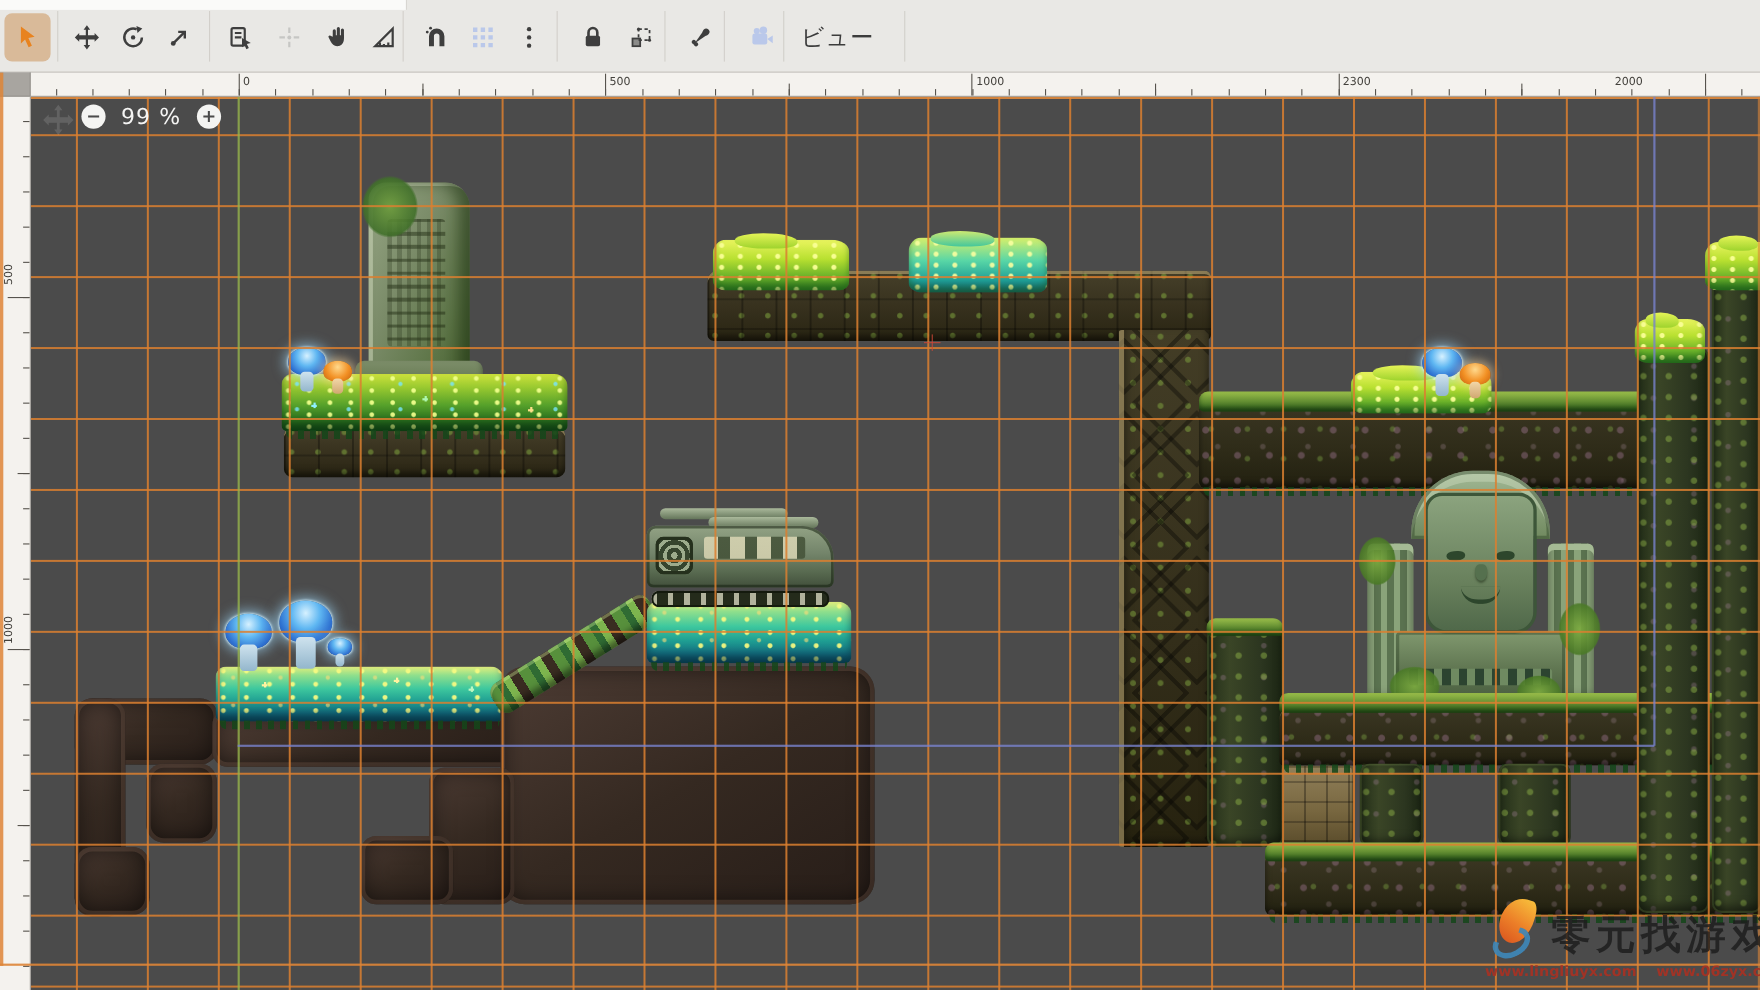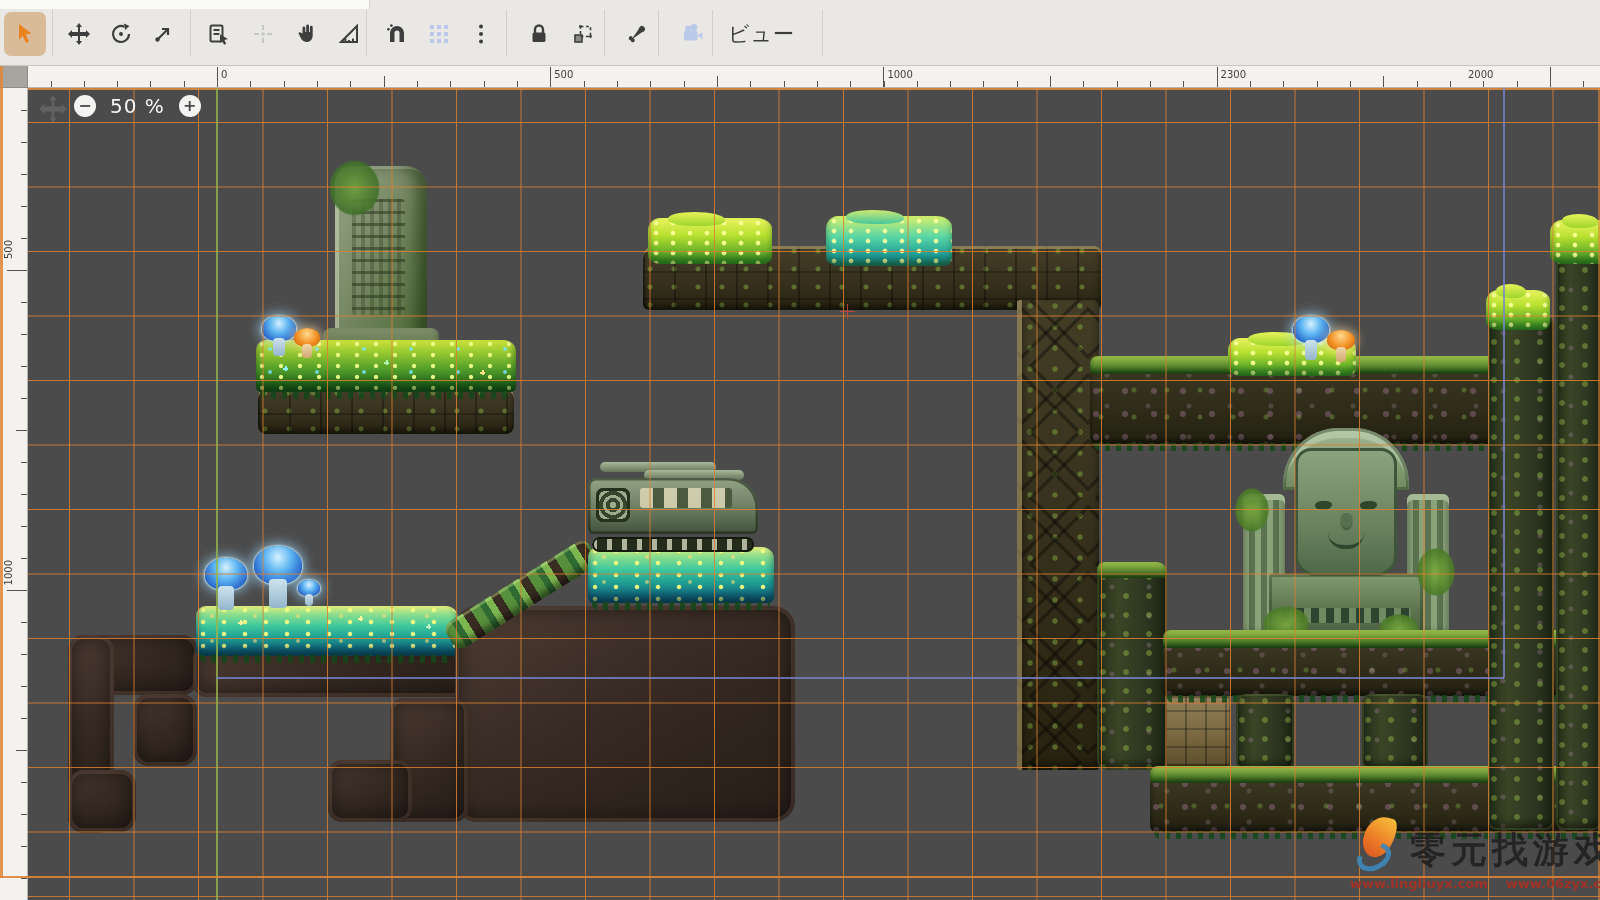--- a/index.html
+++ b/index.html
@@ -555,21 +555,21 @@
     </div>
 
     <div id="grid"></div>
     <div id="canvas-topline"></div>
     <div id="axis-y" style="left:188px"></div>
     <div class="guide" style="left:1475px;top:0;width:1.6px;height:590px"></div>
     <div class="guide" style="left:188px;top:589px;width:1288px;height:1.6px"></div>
 
     <div id="zoomhud">
       <div class="zbtn">−</div>
-      <div id="zoomval">50 %</div>
+      <div id="zoomval">99 %</div>
       <div class="zbtn">+</div>
     </div>
 
     <div id="watermark" style="left:1322px;top:730px;width:278px;height:84px">
       <div class="wm-flame"></div>
       <div class="wm-swirl"></div>
       <div id="wm-title">零元找游戏</div>
       <div id="wm-urls">
         <span>www.lingliuyx.com</span>
         <span>www.06zyx.com</span>

